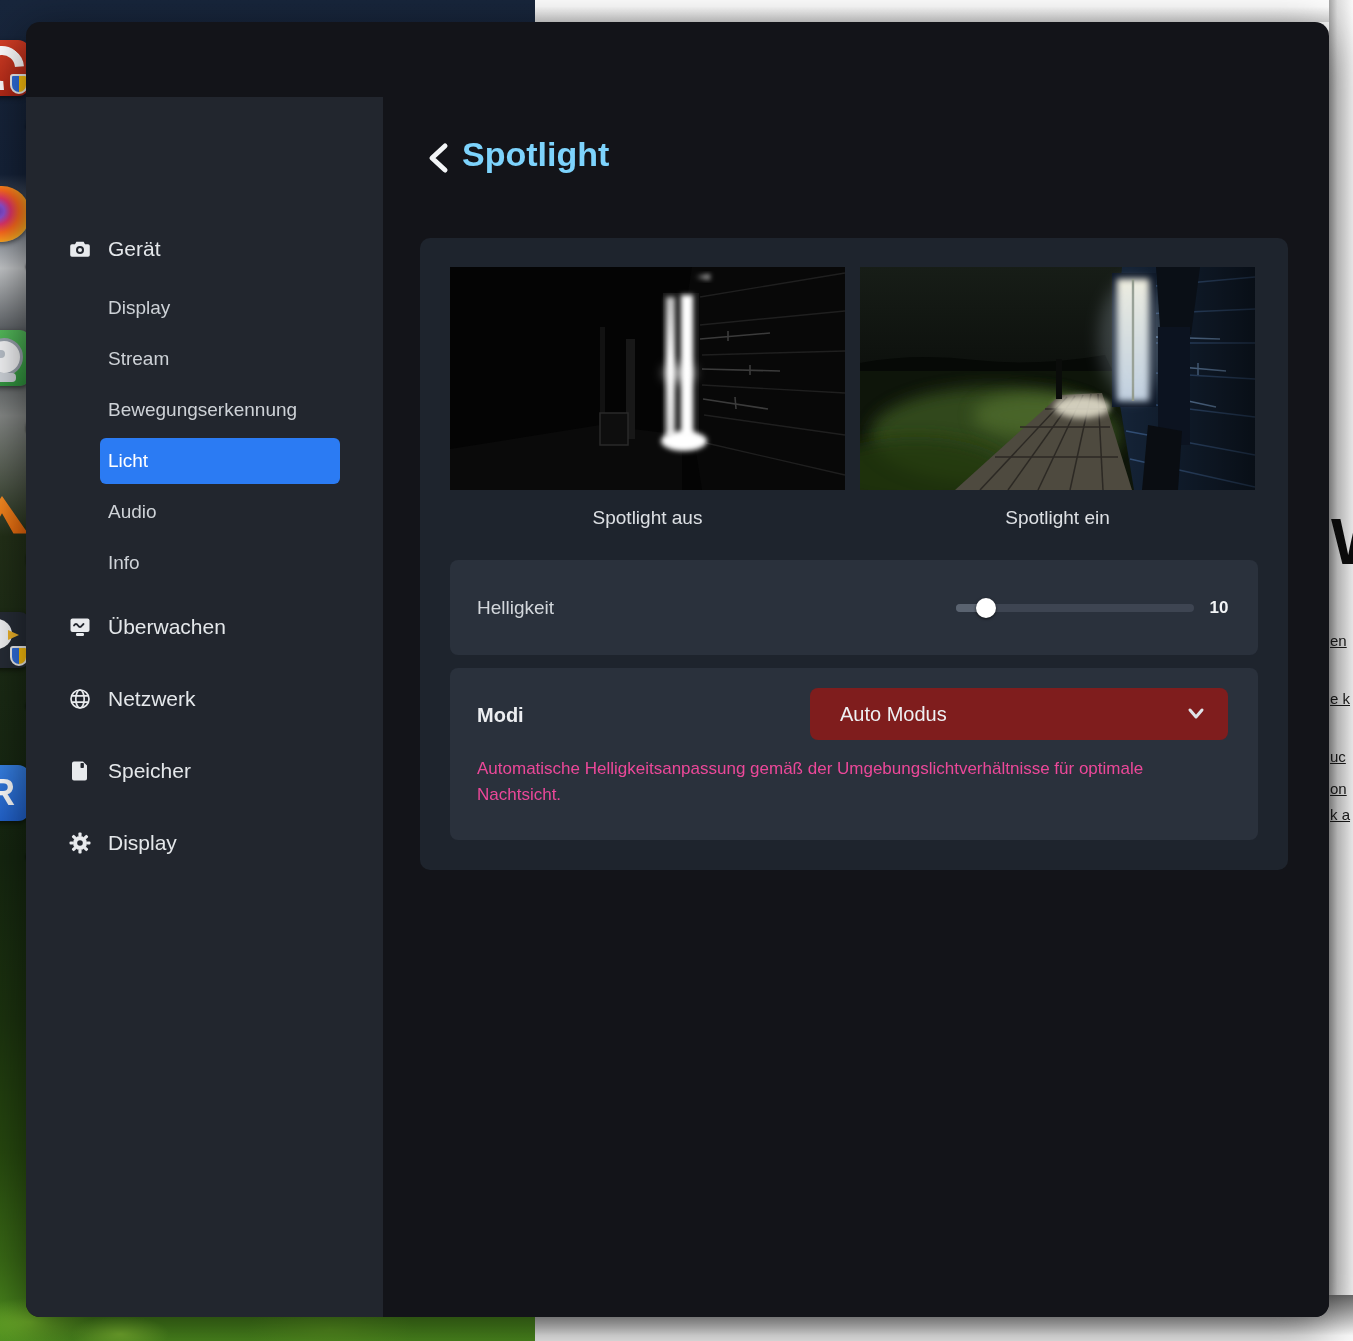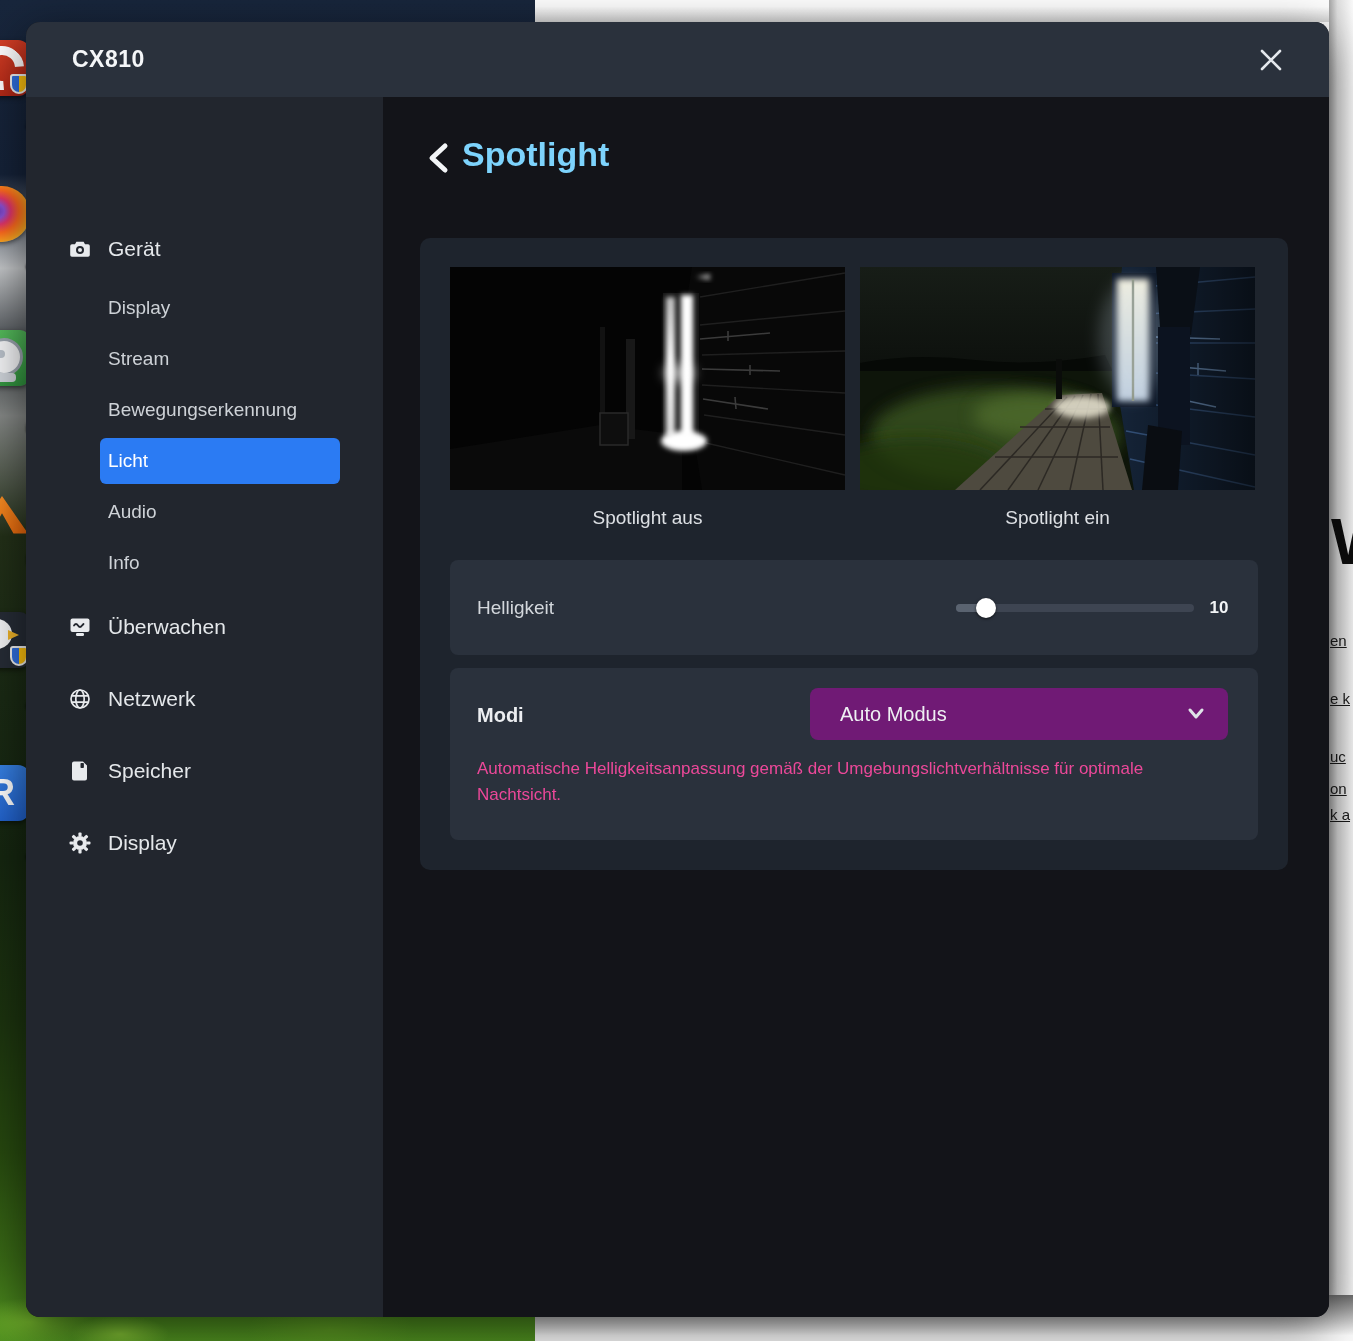--- a/index.html
+++ b/index.html
@@ -85,21 +85,21 @@
   .row-brightness{top:322px;height:95px;display:flex;align-items:center;padding:0 14px 0 27px;}
   .row-brightness .rlabel{font-size:19px;color:#d3d7dc;}
   .slider-wrap{margin-left:auto;width:238px;height:20px;position:relative;cursor:pointer;}
   .slider-track{position:absolute;left:0;top:6px;width:238px;height:8px;border-radius:4px;background:#3e4552;}
   .slider-fill{position:absolute;left:0;top:0;width:30px;height:8px;border-radius:4px;background:#5a6370;}
   .slider-thumb{position:absolute;left:20px;top:-1px;width:20px;height:20px;border-radius:50%;background:#ffffff;
     box-shadow:0 1px 3px rgba(0,0,0,.6);top:0px;margin-top:-6px;top:6px;}
   .slider-value{width:50px;text-align:center;font-size:17px;font-weight:700;color:#f2f4f6;}
   .row-mode{top:430px;height:172px;}
   .row-mode .rlabel{position:absolute;left:27px;top:36px;font-size:20px;font-weight:700;color:#eceef1;}
-  .dropdown{position:absolute;left:360px;top:20px;width:418px;height:52px;background:#701a75;border-radius:8px;
+  .dropdown{position:absolute;left:360px;top:20px;width:418px;height:52px;background:#7f1d1d;border-radius:8px;
     cursor:pointer;}
   .dropdown .dd-text{position:absolute;left:30px;top:0;line-height:52px;font-size:20px;color:#eef0f3;}
   .dropdown .dd-chev{position:absolute;right:22px;top:16px;width:20px;height:20px;}
   .row-mode .rdesc{position:absolute;left:27px;top:88px;width:716px;font-size:17px;line-height:1.55;color:#ec4899;}
 </style>
 </head>
 <body>
 
 <div class="wallpaper">
   <div class="dt-item" style="top:40px">
@@ -151,28 +151,20 @@
   <div class="shade-bottom"></div>
   <div class="page-heading">W</div>
   <div class="page-frag" style="top:632px">en</div>
   <div class="page-frag" style="top:690px">e k</div>
   <div class="page-frag" style="top:748px">uc</div>
   <div class="page-frag" style="top:780px">on</div>
   <div class="page-frag" style="top:806px">k a</div>
 </div>
 
 <div class="modal">
-  <div class="titlebar">
-    <span class="title">CX810</span>
-    <div class="close-btn">
-      <svg viewBox="0 0 28 28">
-          <path d="M5 5 L23 23 M23 5 L5 23" stroke="#e3e7ec" stroke-width="2.6" stroke-linecap="round"></path>
-        </svg>
-    </div>
-  </div>
 
   <div class="modal-body">
 
     <nav class="sidebar">
       <div class="nav-section" style="top:137px">
         <span class="nicon">
           <svg viewBox="0 0 24 24">
               <path d="M4 7.2h3l1.4-2.4h7.2L17 7.2h3a1.8 1.8 0 0 1 1.8 1.8v9A1.8 1.8 0 0 1 20 19.8H4A1.8 1.8 0 0 1 2.2 18V9A1.8 1.8 0 0 1 4 7.2Z" fill="#e8eaed"></path>
               <circle cx="12" cy="13" r="4" fill="#22262e"></circle>
               <circle cx="12" cy="13" r="2" fill="#e8eaed"></circle>

